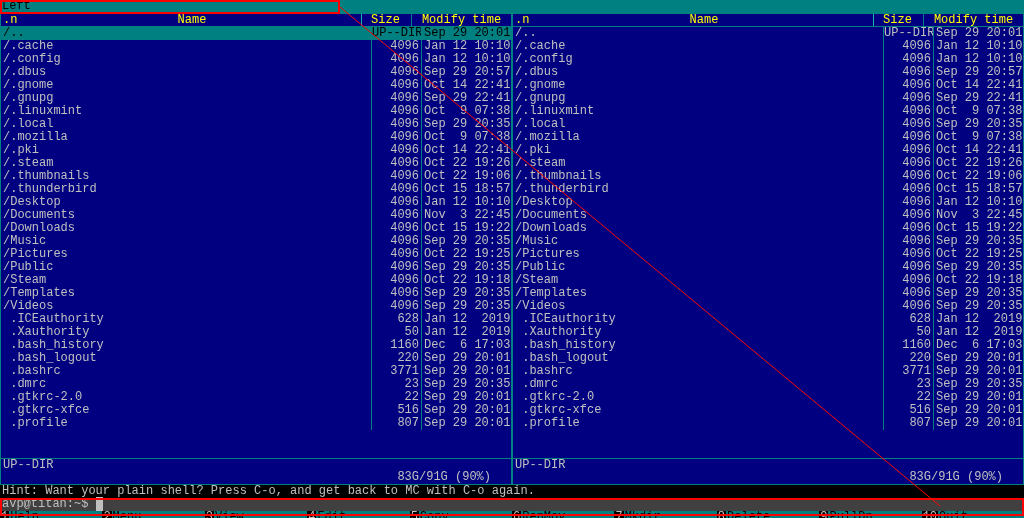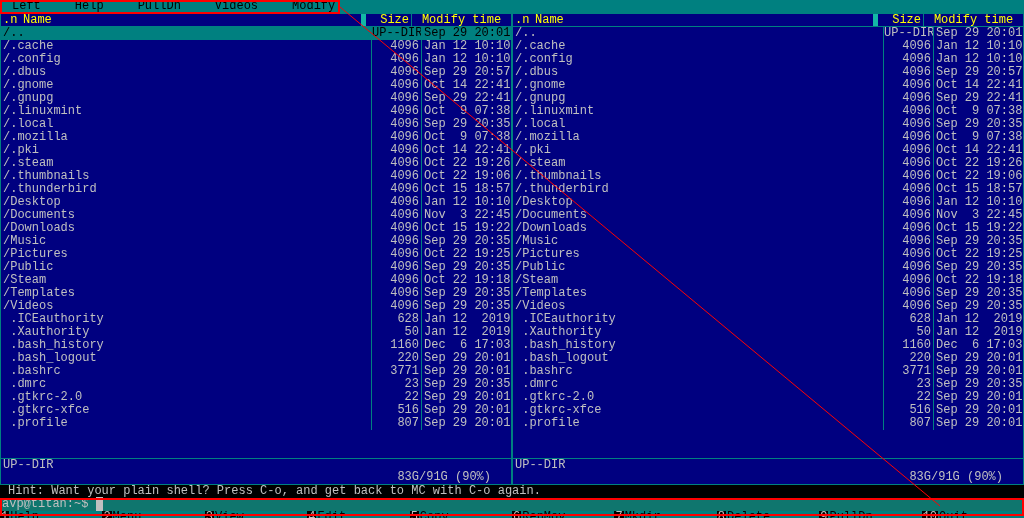--- a/index.html
+++ b/index.html
@@ -11,21 +11,22 @@
     font-size: 12px;
     line-height: 13px;
     overflow: hidden;
     position: relative;
   }
   .menubar {
     background: #008080;
     color: #000;
     height: 13px;
     display: flex;
-    padding-left: 12px;
+    padding-left: 2px;
+    flex-direction: column;
   }
   .menubar span {
     margin-right: 34px;
     cursor: pointer;
   }
   .panels {
     display: flex;
     height: 472px;
   }
   .panel {
@@ -37,22 +38,22 @@
     display: flex;
     flex-direction: column;
   }
   .panel-header {
     display: flex;
     color: #ffff00;
     border-bottom: 1px solid #008080;
     height: 13px;
   }
   .col-n { width: 22px; padding-left: 2px; }
-  .col-name { flex: 1; }
-  .col-size { width: 50px; text-align: right; border-left: 5px solid #14b8a6; padding-right: 2px;}
+  .col-name { flex: 1; text-align: center; }
+  .col-size { width: 50px; text-align: center; border-left: 1px solid #14b8a6; padding-right: 2px;}
   .col-date { width: 100px; text-align: center; border-left: 1px solid #008080;}
   .rows { flex: 1; overflow: hidden; }
   .row {
     display: flex;
     height: 13px;
     white-space: pre;
   }
   .row .r-name { flex: 1; padding-left: 2px; overflow: hidden; }
   .row .r-size { width: 50px; text-align: right; border-left: 1px solid #008080; padding-right:2px;}
   .row .r-date { width: 90px; border-left: 1px solid #008080; padding-left:2px;}
@@ -61,24 +62,24 @@
     border-top: 1px solid #008080;
     height: 26px;
     position: relative;
   }
   .footer-updir { padding-left: 2px; color:#c0c0c0; }
   .footer-stats { position: absolute; right: 20px; bottom: 0; color:#c0c0c0; }
   .hint {
     background: #000;
     color: #c0c0c0;
     height: 13px;
-    padding-left: 8px;
+    padding-left: 2px;
   }
   .prompt {
-    background: #0f766e;
+    background: #404040;
     color: #c0c0c0;
     height: 13px;
     padding-left: 2px;
     white-space: pre;
   }
   .prompt .cursor { background: #c0c0c0; color:#000; }
   .fkeys {
     background: #008080;
     color: #000;
     height: 13px;

